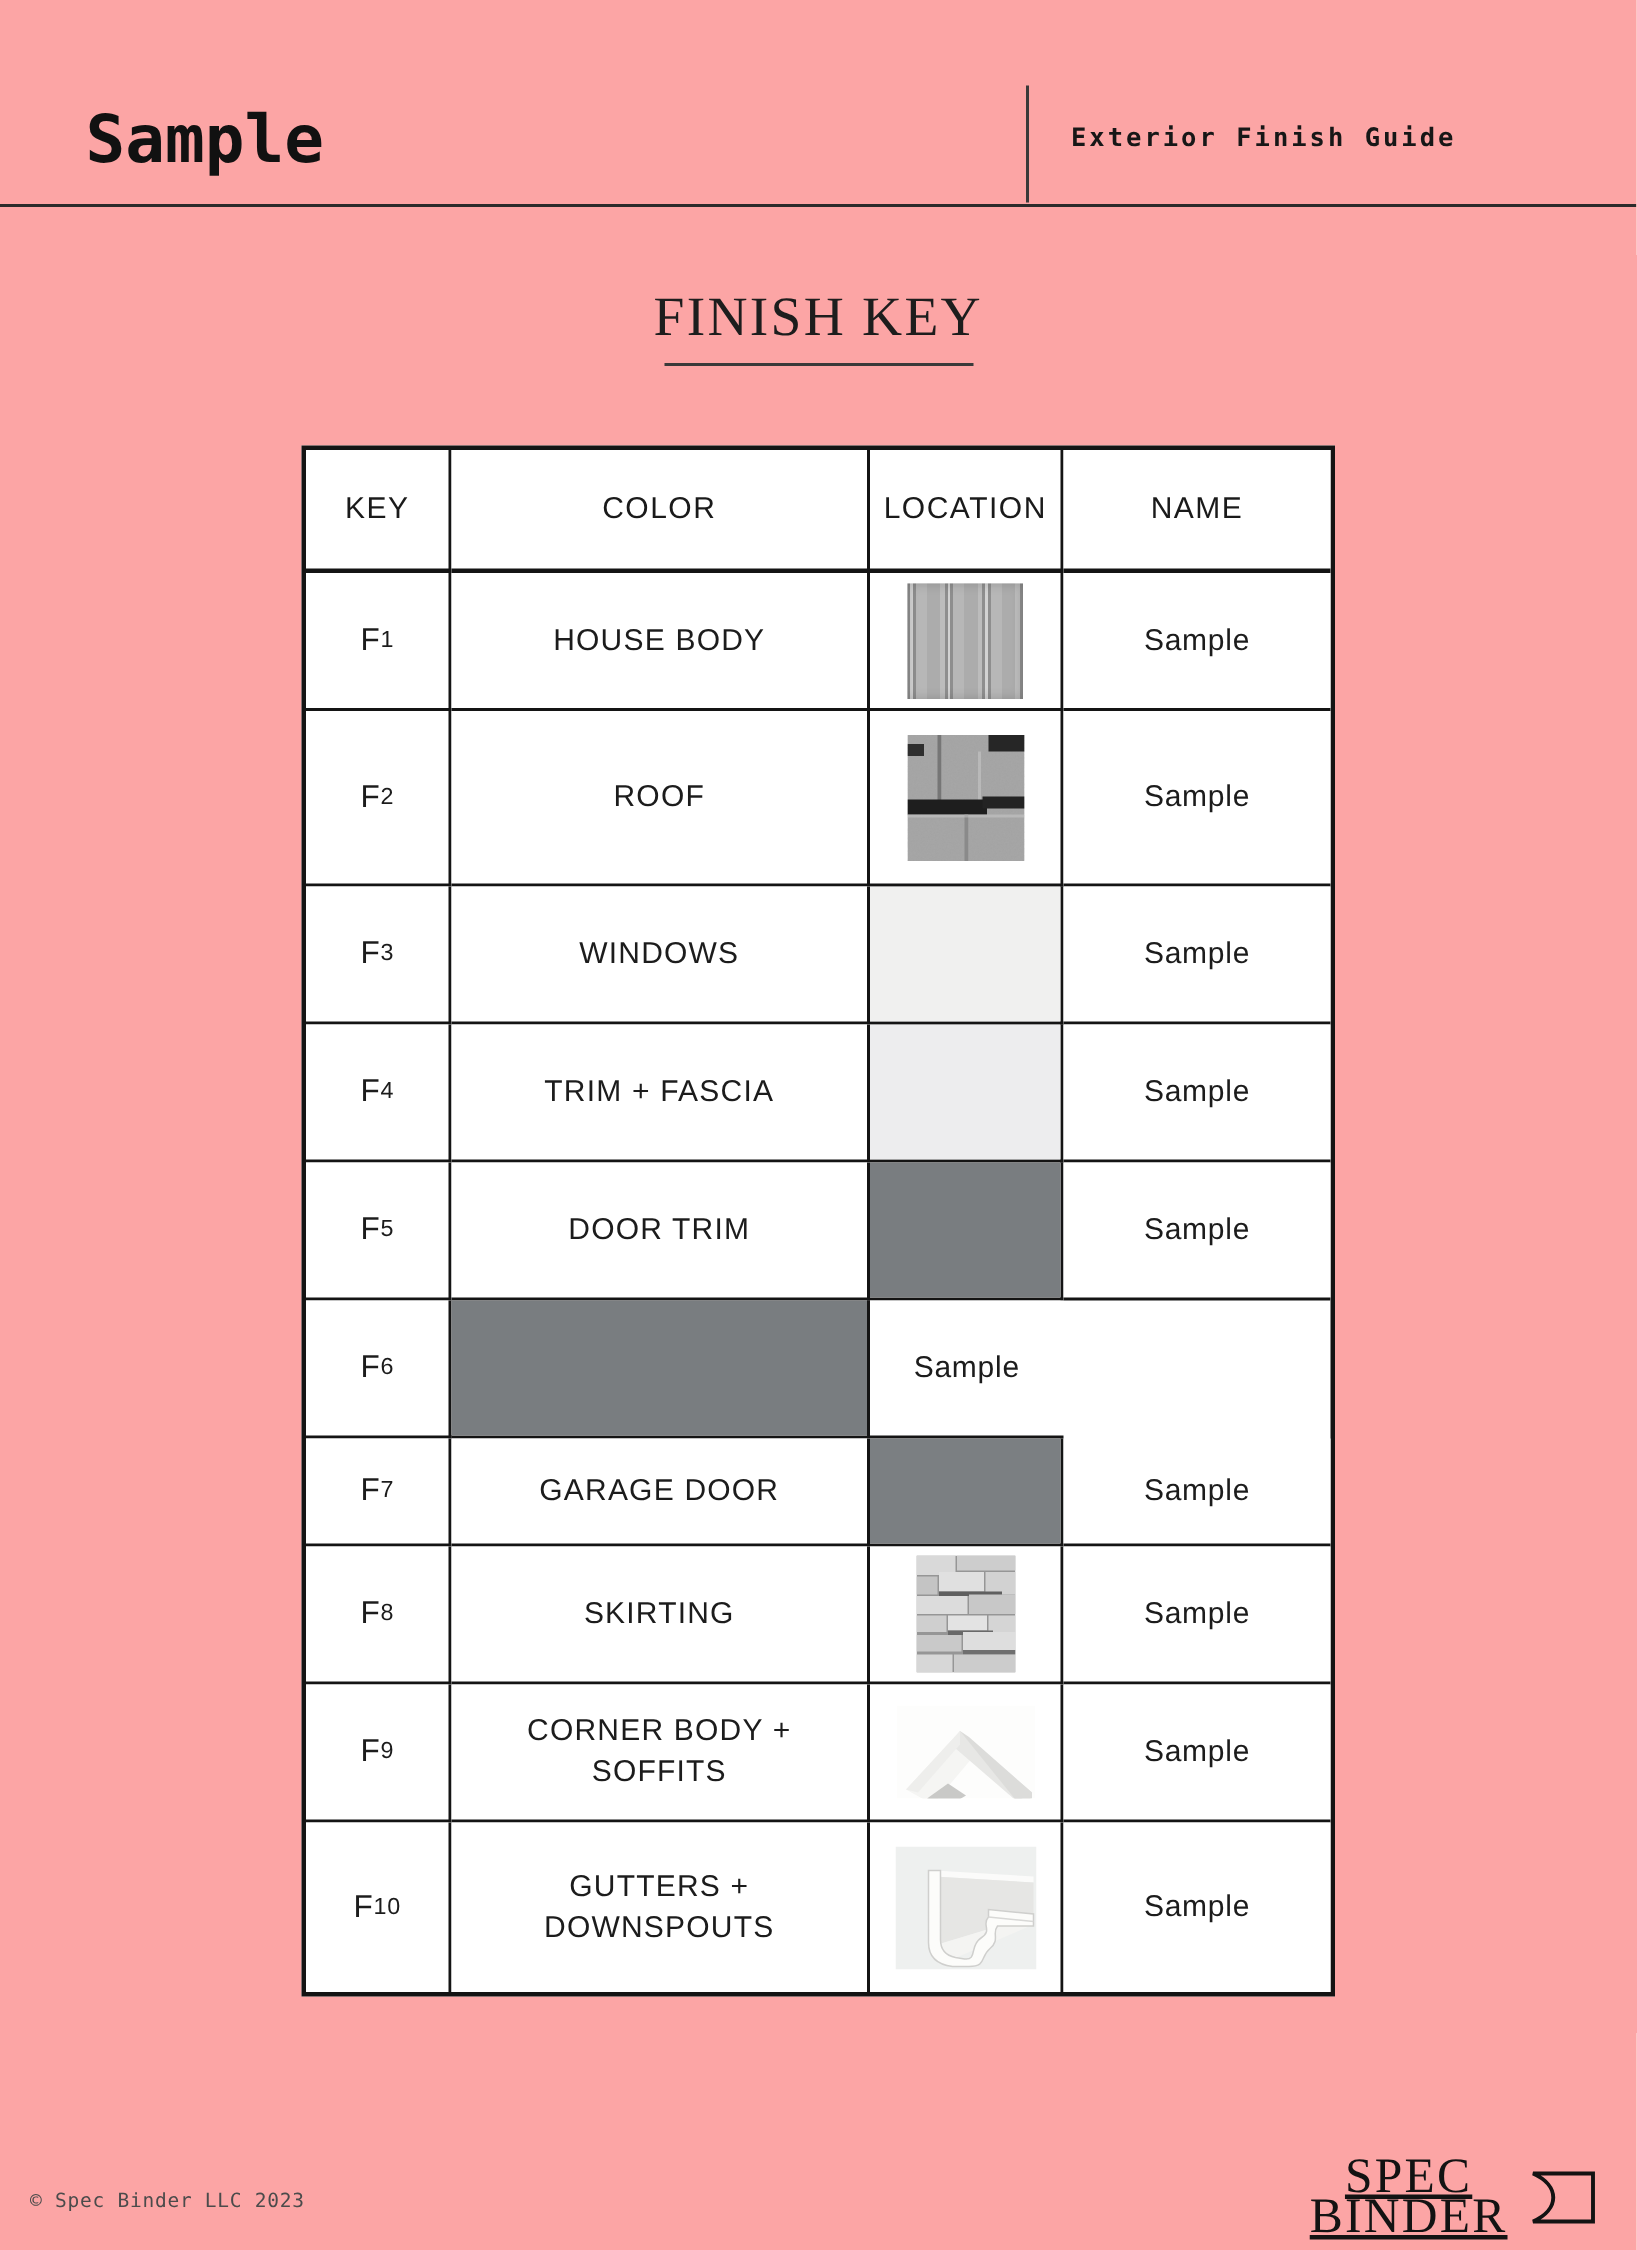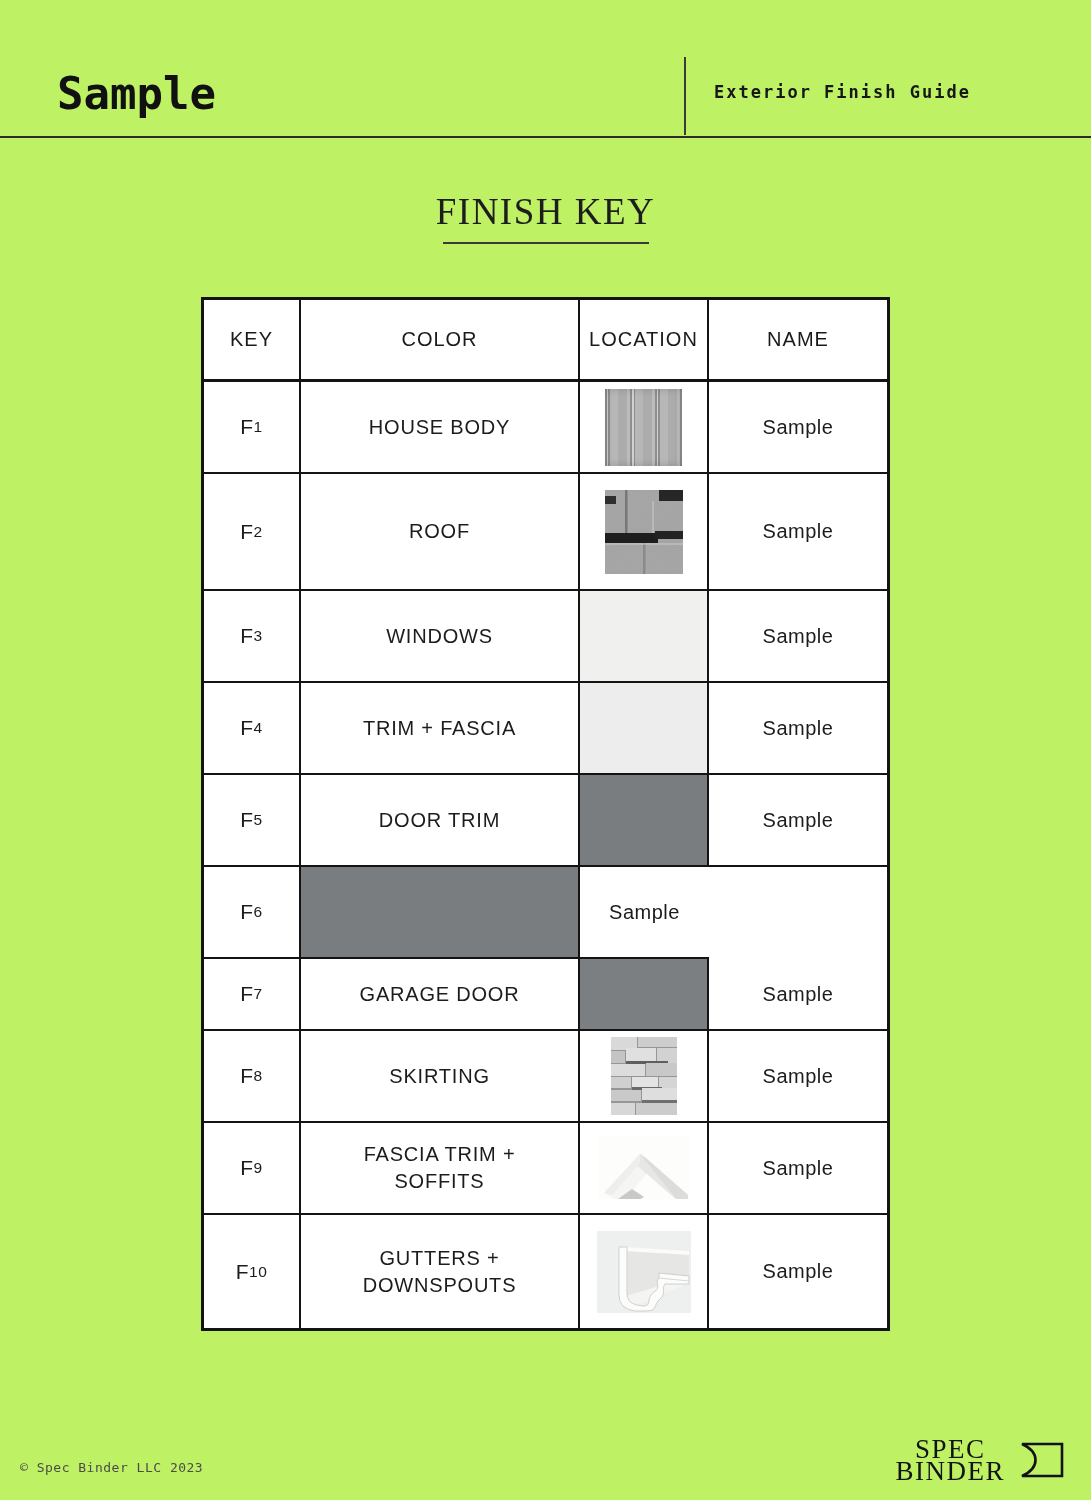--- a/index.html
+++ b/index.html
@@ -1,18 +1,18 @@
 <!DOCTYPE html>
 <html><head>
 <meta charset="utf-8">
 <style>
   * { margin:0; padding:0; box-sizing:border-box; }
   body { background:#ffffff; }
   .page {
-    position:relative; width:1091px; height:1500px; background:#bef264;
+    position:relative; width:1091px; height:1500px; background:#fca5a5;
     font-family:"Liberation Sans", sans-serif; color:#1c1c1c; overflow:hidden;
   }
 
   
   .brand {
     position:absolute; left:57px; top:68px;
     font-family:"DejaVu Sans Mono", monospace; font-size:44px; font-weight:600;
     letter-spacing:0px; color:#111;
   }
   .header-divider {
@@ -82,22 +82,22 @@
   
   .copyright {
     position:absolute; left:20px; top:1460px;
     font-family:"DejaVu Sans Mono", monospace; font-size:13px; letter-spacing:0.5px; color:#4b4b4b;
   }
   .logo {
     position:absolute; right:26px; top:1438px;
     display:flex; align-items:center; gap:5px;
   }
   .logo-text {
-    font-family:"Liberation Serif", serif; font-size:27px; line-height:0.82;
-    letter-spacing:1.5px; color:#131313; text-align:center;
+    font-family:"Liberation Serif", serif; font-size:33px; line-height:0.82;
+    letter-spacing:1.5px; color:#131313; text-align:center;text-decoration:underline;
   }
 </style>
 </head>
 <body>
 
 <div class="page">
 
   <div class="brand">Sample</div>
   <div class="header-divider"></div>
   <div class="doc-title">Exterior Finish Guide</div>
@@ -228,21 +228,21 @@
       <rect x="0" y="66" width="24" height="12" fill="#d7d7d7"></rect>
       <rect x="25" y="66" width="41" height="12" fill="#cccccc"></rect>
     </svg>
           </div>
         </div>
         <div class="cell name">Sample</div>
       </div>
       <div class="t-row">
         <div class="cell key">F<span class="key-num">9</span></div>
         <div class="cell loc">
-          <span>FASCIA TRIM + SOFFITS</span>
+          <span>CORNER BODY + SOFFITS</span>
         </div>
         <div class="cell color">
           <div class="swatch-img">
             <svg width="92" height="62" viewBox="0 0 92 62">
       <rect width="92" height="62" fill="#fdfdfc"></rect>
       <polygon points="6,56 42,17 56,28 24,66" fill="#f5f5f3"></polygon>
       <polygon points="42,17 90,58 80,64 36,26" fill="#e7e7e5"></polygon>
       <polygon points="42,17 48,21 90,58 90,62 80,64" fill="#dcdcda"></polygon>
       <polygon points="20,62 34,52 46,60 36,66" fill="#c9c9c7"></polygon>
       <polygon points="6,56 14,58 42,26 42,17" fill="#eeeeec"></polygon>

